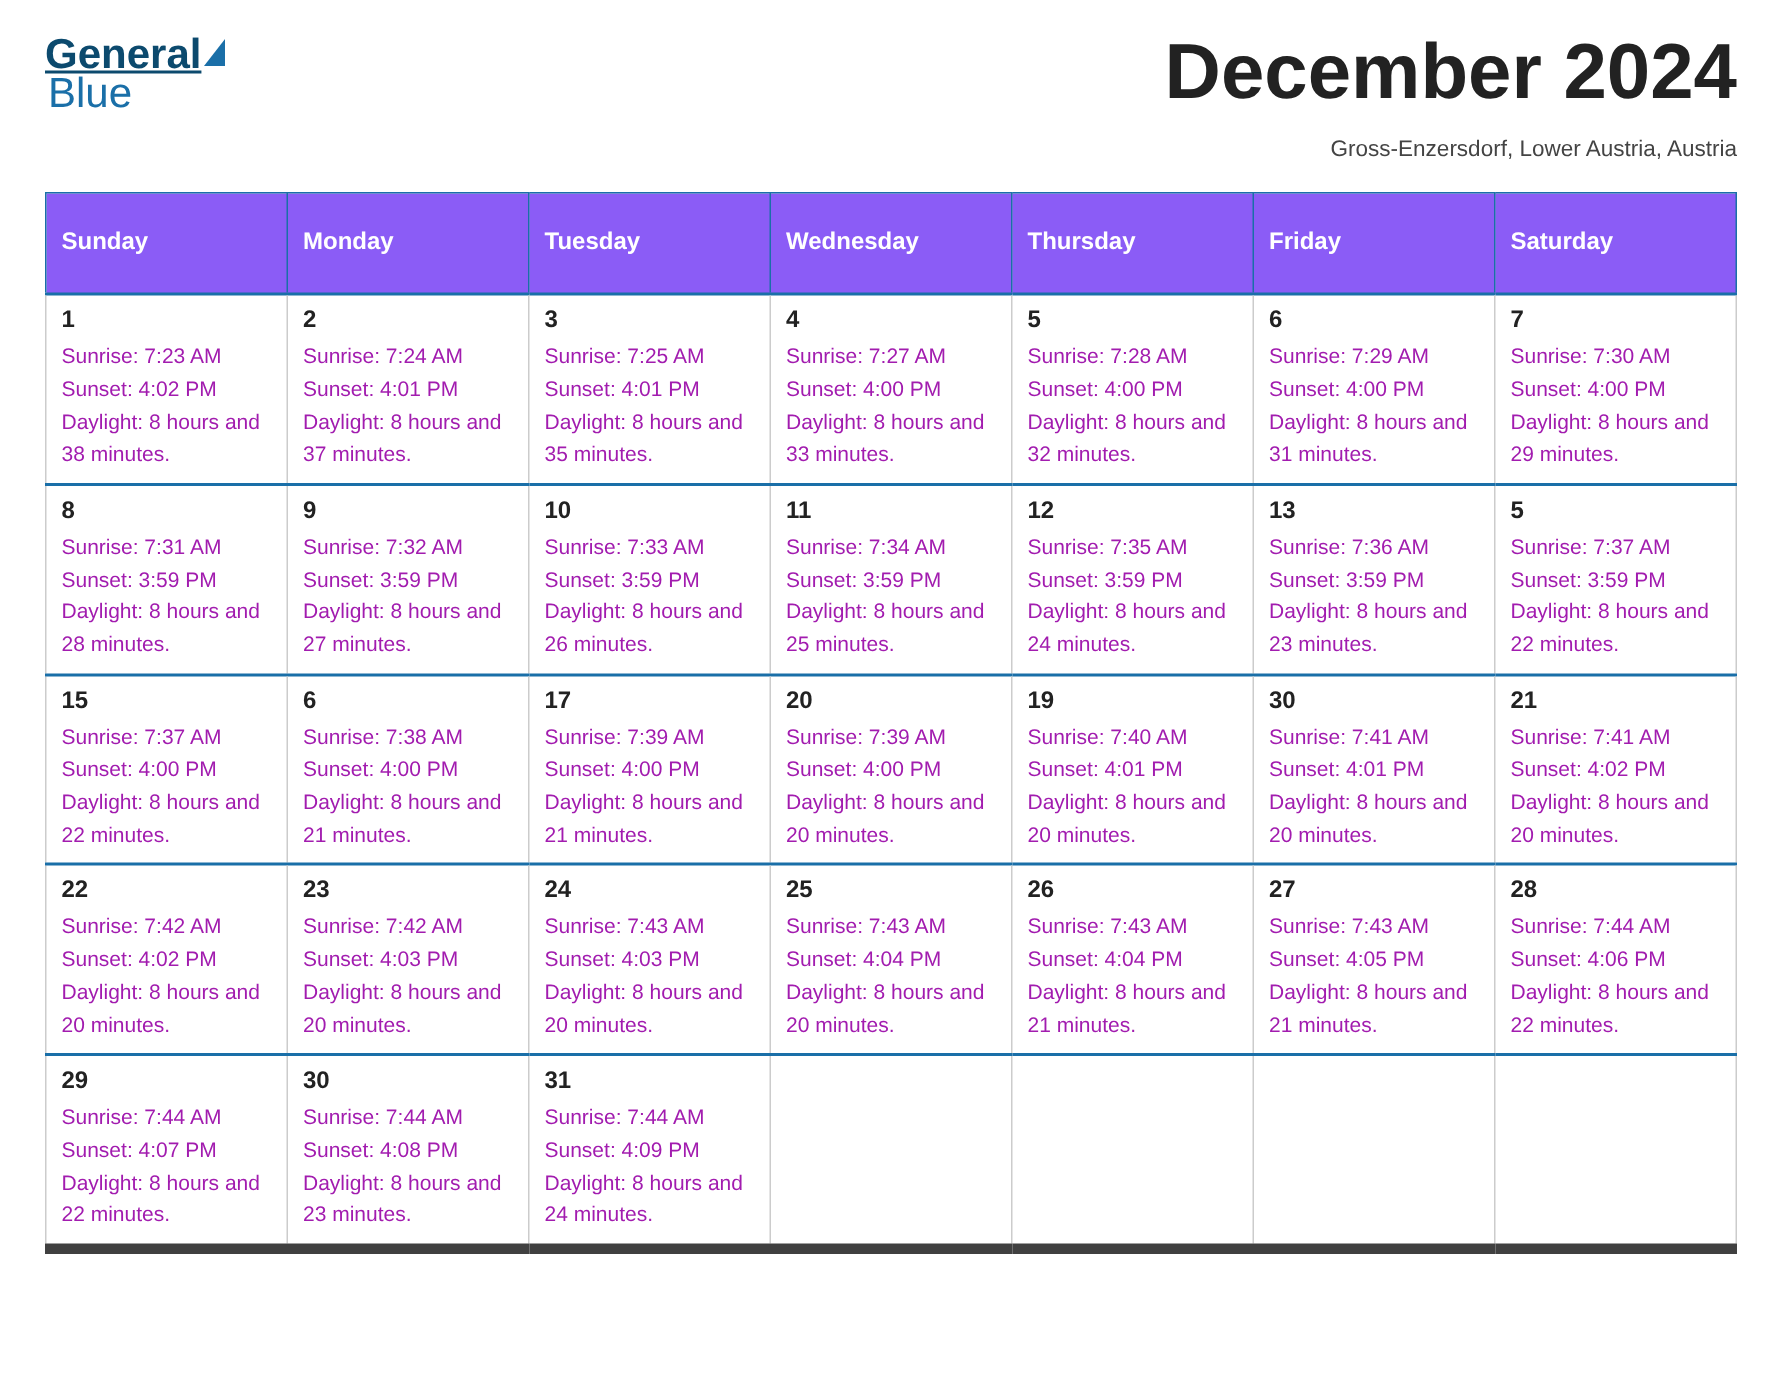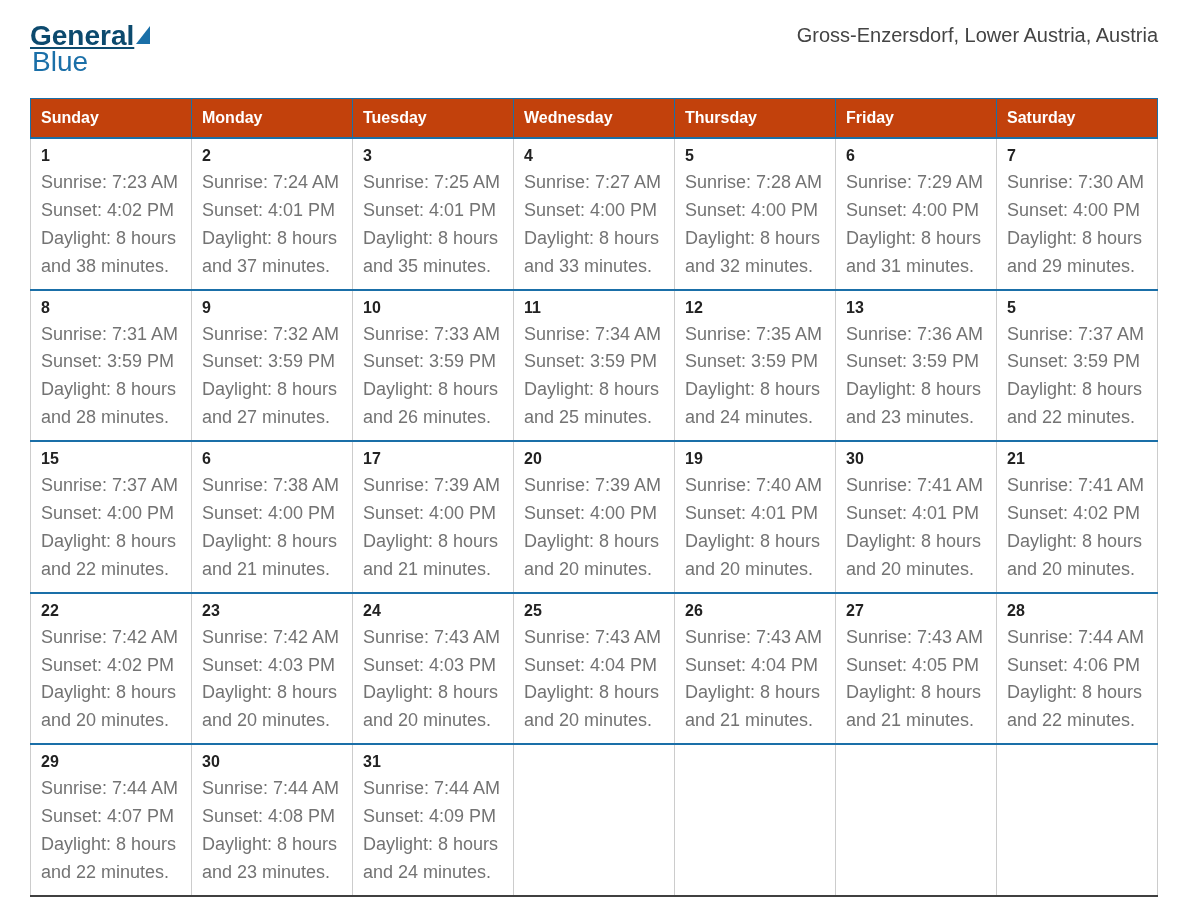--- a/index.html
+++ b/index.html
@@ -51,35 +51,35 @@
     .title-area {
       text-align: right;
     }
     .month-title {
       font-size: 52px;
       font-weight: bold;
       color: #222;
       line-height: 1.1;
     }
     .location-title {
-      font-size: 20px;
+      font-size: 15px;
       color: #444;
-      margin-top: 4px;
+      margin-top: 14px;
     }
     .calendar-table {
       width: 100%;
       border-collapse: collapse;
       table-layout: fixed;
     }
     .calendar-table th {
-      background-color: #c2410c;
+      background-color: #8b5cf6;
       color: #fff;
       font-size: 16px;
       font-weight: bold;
-      padding: 10px 10px;
+      padding: 24px 10px;
       text-align: left;
       border: 1px solid #1a6fa8;
     }
     .calendar-table td {
       vertical-align: top;
       border: 1px solid #ccc;
       padding: 8px 10px;
       font-size: 13px;
       color: #333;
       height: 110px;
@@ -91,51 +91,52 @@
       border-left: 1px solid #ccc;
     }
     .day-number {
       font-size: 16px;
       font-weight: bold;
       color: #222;
       display: block;
       margin-bottom: 4px;
     }
     .day-info {
-      font-size: 18px;
+      font-size: 14px;
       line-height: 1.55;
-      color: #737373;
+      color: #a21caf;
     }
     .empty-cell {
       background: #fff;
     }
     
     .calendar-table tbody tr td {
       border-bottom: 1px solid #ccc;
     }
     .calendar-table tbody tr:last-child td {
-      border-bottom: 2px solid #404040;
+      border-bottom: 7px solid #404040;
       margin-left: 28px;
     }
     
     .week-row td {
       border-top: 2px solid #1a6fa8;
     }
   </style>
 </head>
 <body>
 
 <div class="header-area">
   <div class="logo">
     <div class="logo-top">
       <span class="general">General</span><span class="triangle"></span>
     </div>
     <div class="logo-bottom">Blue</div>
   </div>
   <div class="title-area">
+    <div class="month-title">December 2024</div>
     <div class="location-title">Gross-Enzersdorf, Lower Austria, Austria</div>
   </div>
 </div>
 
 <table class="calendar-table">
   <thead>
     <tr>
 
     <th>Sunday</th>
         <th>Monday</th>

